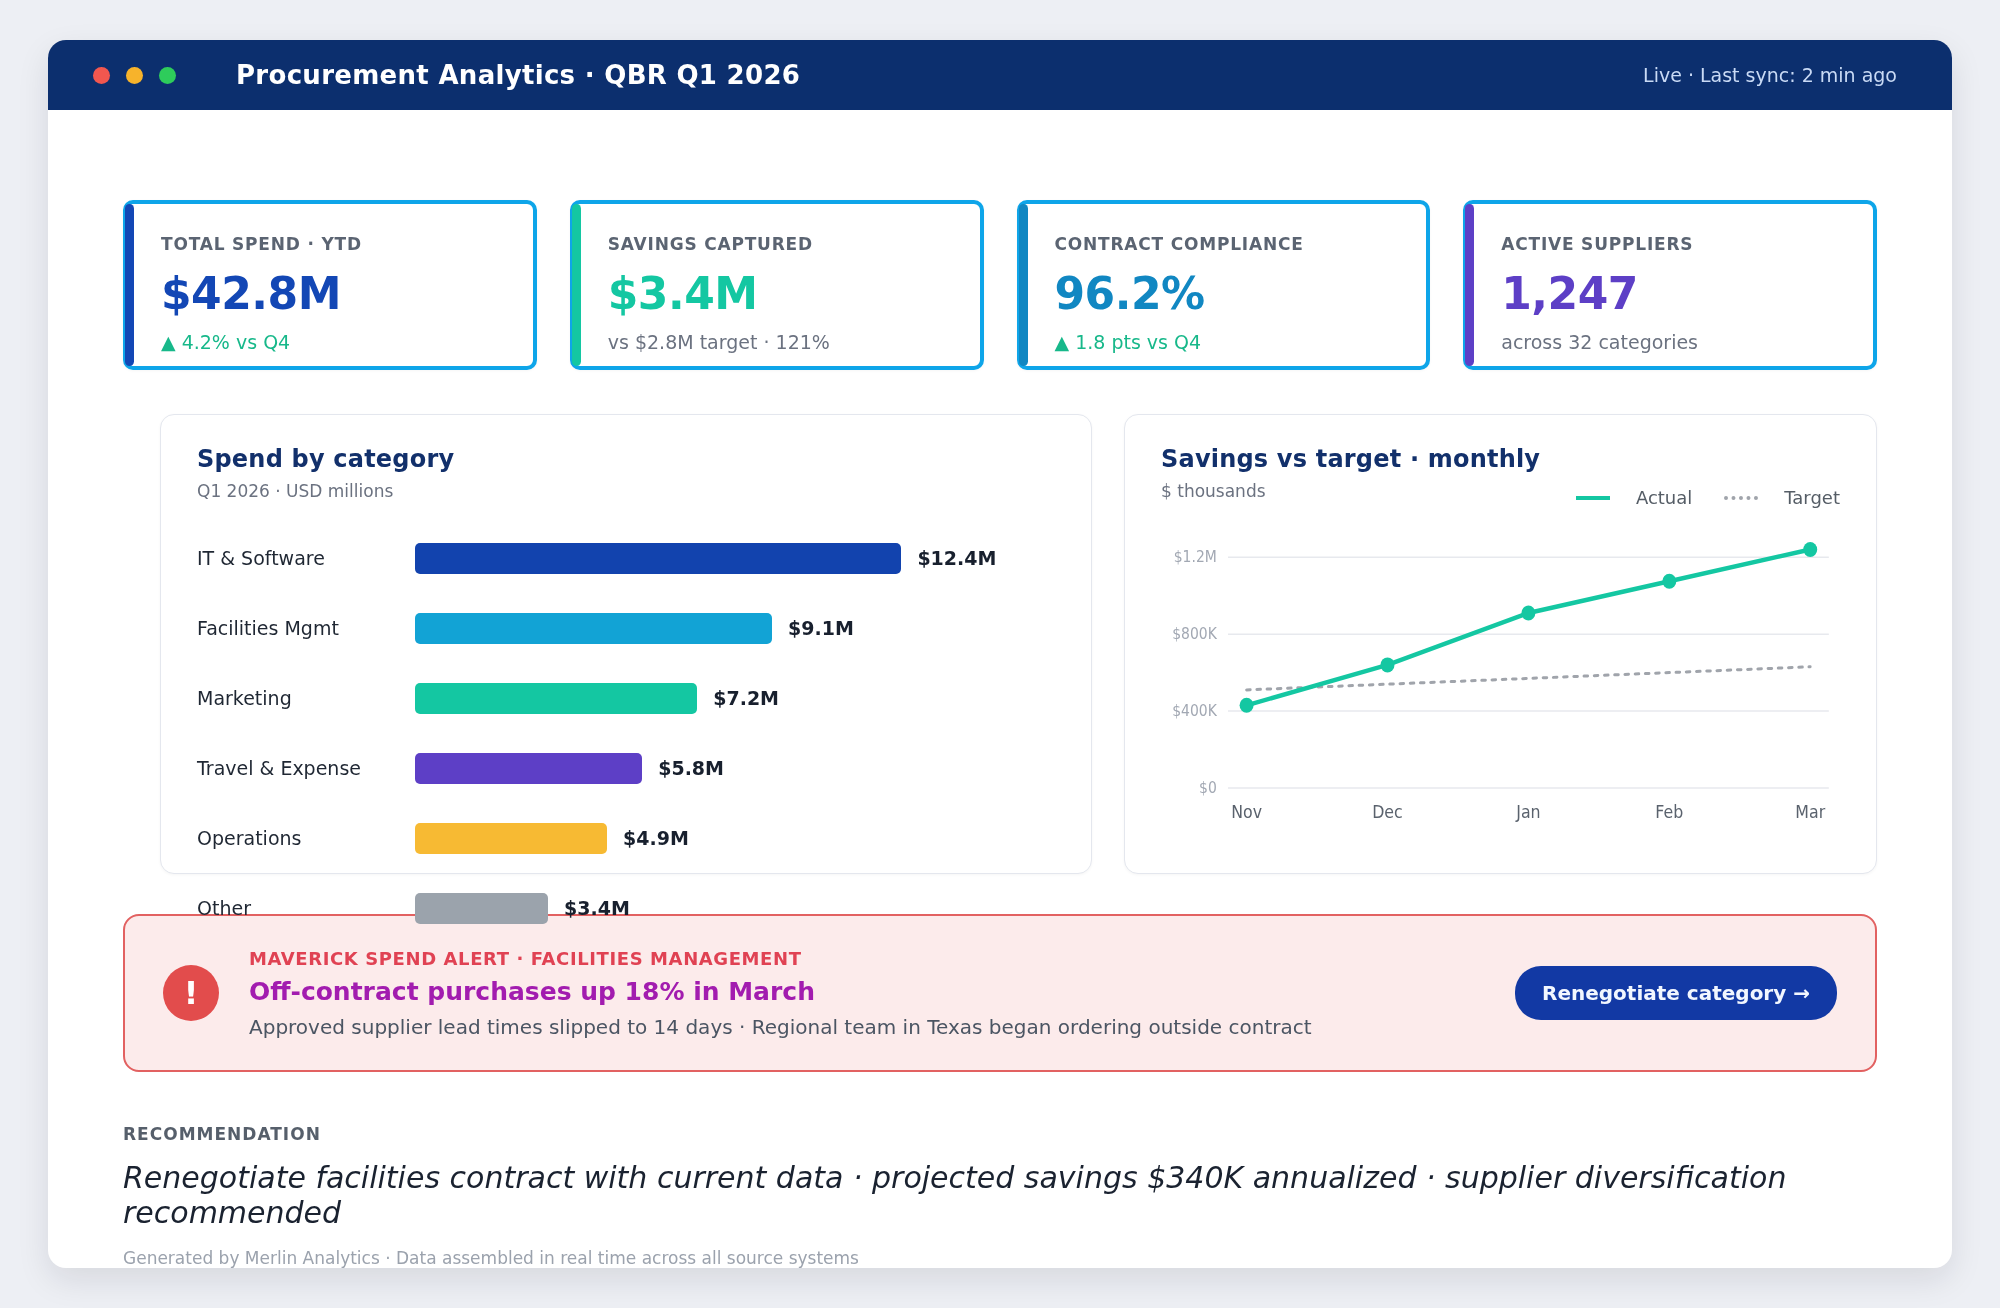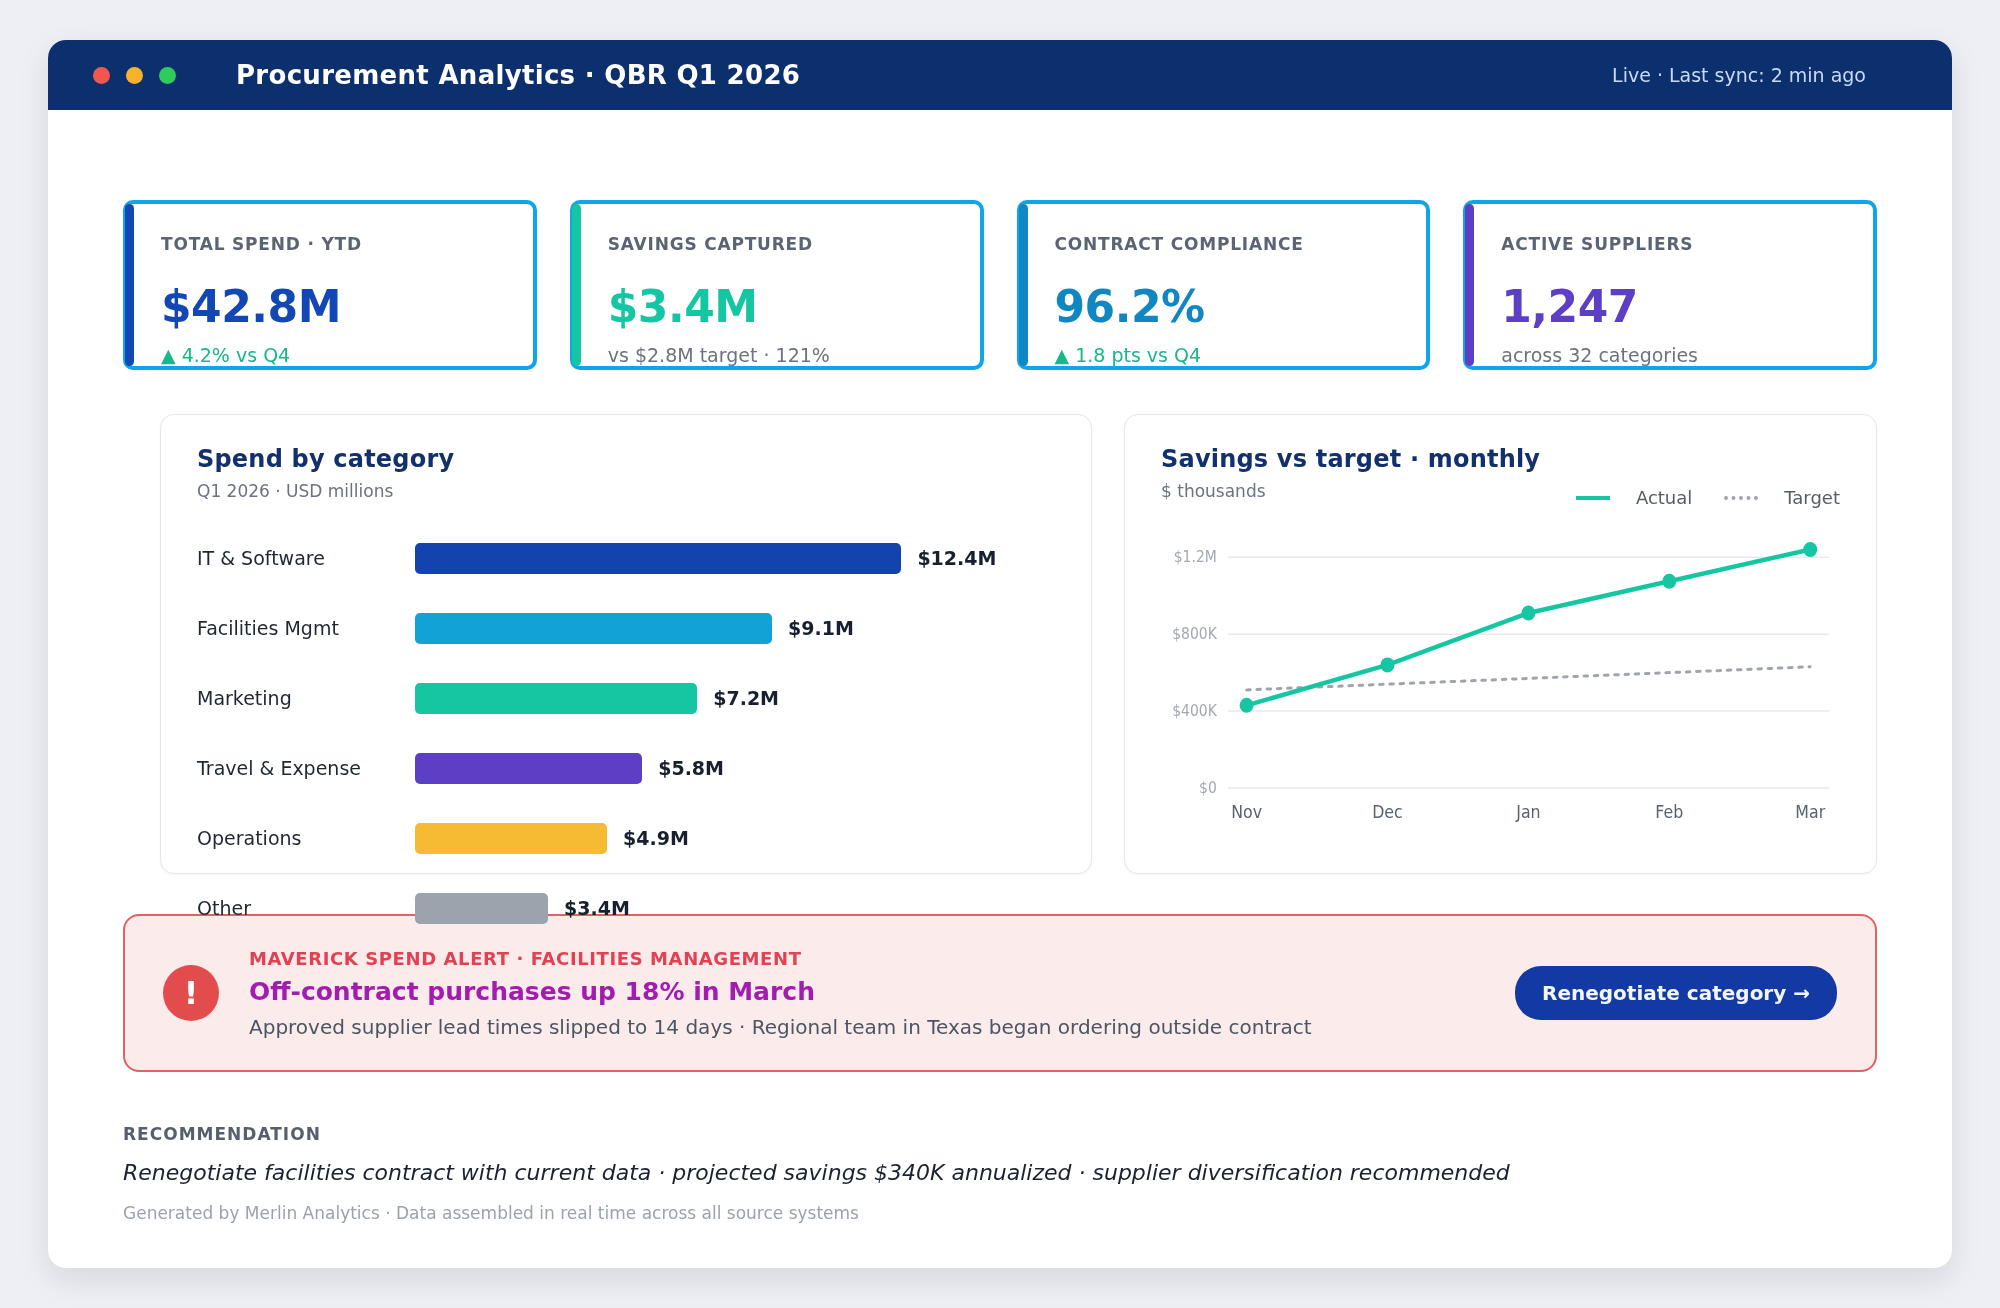--- a/index.html
+++ b/index.html
@@ -11,41 +11,41 @@
   }
   .window {
     position:absolute; left:48px; top:40px; width:1904px; height:1228px;
     background:#ffffff; border-radius:18px;
     box-shadow:0 12px 32px rgba(15,23,42,.10);
     overflow:hidden;
   }
   
   .titlebar {
     height:70px; background:#0c2f6e; display:flex; align-items:center;
-    padding:0 86px 0 45px;
+    padding:0 55px 0 45px;
   }
   .dots { display:flex; gap:16px; align-items:center; }
   .dot { width:17px; height:17px; border-radius:50%; }
   .dot.red { background:#f2574f; }
   .dot.yellow { background:#f7b32b; }
   .dot.green { background:#2ecc5b; }
   .tb-title { margin-left:60px; color:#ffffff; font-size:26px; font-weight:bold; letter-spacing:.3px; }
   .tb-status { margin-left:auto; color:#c9daf5; font-size:19px; }
   
   .content { padding:0 75px; }
   
   .kpi-row { display:flex; gap:33px; margin-top:90px; }
   .kpi-card {
     position:relative; flex:1; background:#fff; border:4px solid #0ea5e9;
     border-radius:10px; padding:30px 30px 26px 34px; height:170px;
     box-shadow:0 1px 3px rgba(0,0,0,.04);
   }
   .kpi-accent { position:absolute; left:-2px; top:0; bottom:0; width:9px; border-radius:8px; }
   .kpi-label { font-size:17px; font-weight:bold; letter-spacing:.8px; color:#5b6472; }
-  .kpi-value { font-size:44px; font-weight:bold; margin-top:27px; letter-spacing:-.5px; }
+  .kpi-value { font-size:44px; font-weight:bold; margin-top:14px; letter-spacing:-.5px; }
   .kpi-sub { font-size:19px; margin-top:12px; }
   
   .charts-row { display:flex; gap:32px; margin-top:44px;padding-left:37px; }
   .panel { background:#fff; border:1px solid #e4e7ee; border-radius:14px; padding:30px 36px; height:460px;
            box-shadow:0 1px 3px rgba(0,0,0,.04); }
   .panel-bars { width:932px; }
   .panel-line { flex:1; }
   .panel h2 { color:#12306b; font-size:24px; font-weight:bold; letter-spacing:.2px; }
   .panel .subtitle { color:#6b7280; font-size:17px; margin-top:8px; }
   
@@ -77,21 +77,21 @@
   .alert-headline { color:#a21caf; font-size:25px; font-weight:bold; margin-top:8px; }
   .alert-desc { color:#4b5563; font-size:20px; margin-top:9px; }
   .alert-btn {
     background:#1239a4; color:#f2f7ff; border:none; border-radius:26px;
     font-family:inherit; font-size:20px; font-weight:bold; padding:15px 27px;
     cursor:pointer; white-space:nowrap;
   }
   
   .rec { margin-top:52px; }
   .rec-label { font-size:17px; font-weight:bold; letter-spacing:1px; color:#565f6b; }
-  .rec-text { font-size:22px; font-style:italic; color:#1a2230; margin-top:16px; }
+  .rec-text { font-size:30px; font-style:italic; color:#1a2230; margin-top:16px; }
   .rec-footer { font-size:17px; color:#9ba2ad; margin-top:18px; }
 </style>
 </head>
 <body>
 
 <div class="window">
 
   <div class="titlebar">
     <div class="dots">
       <span class="dot red"></span>

